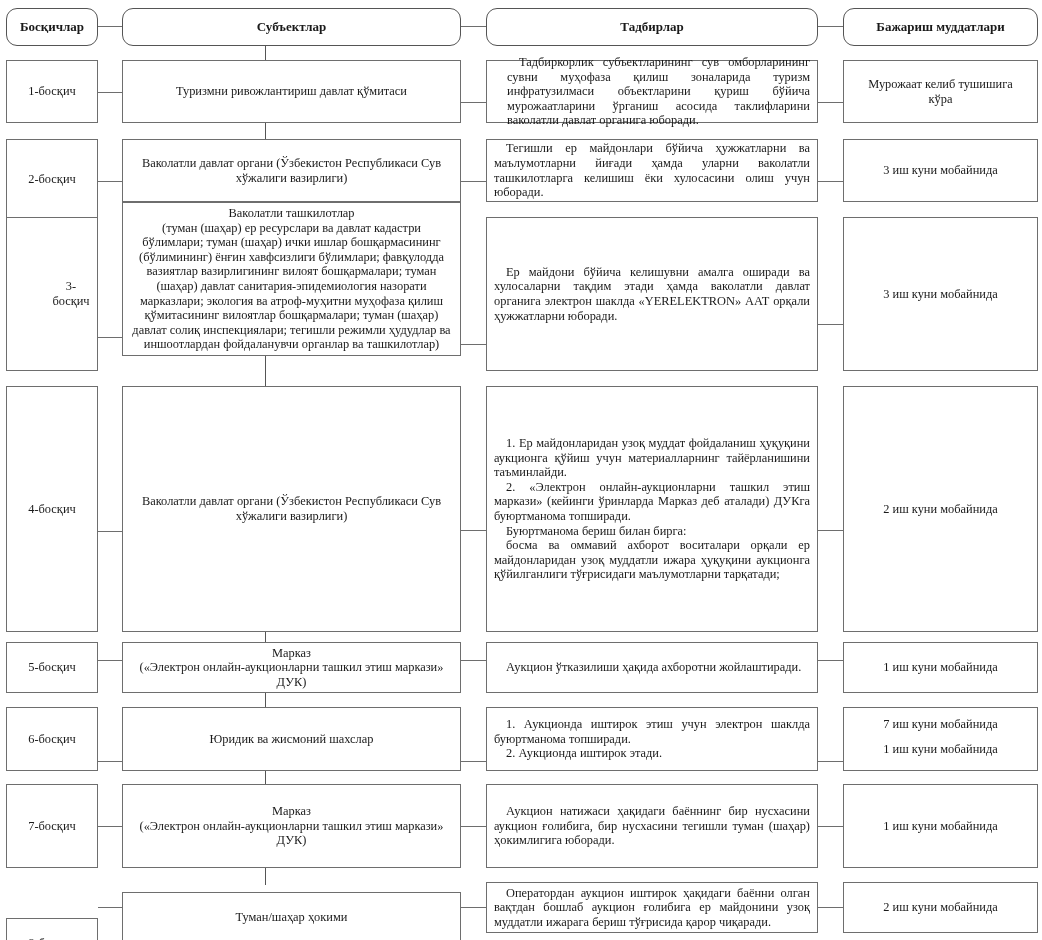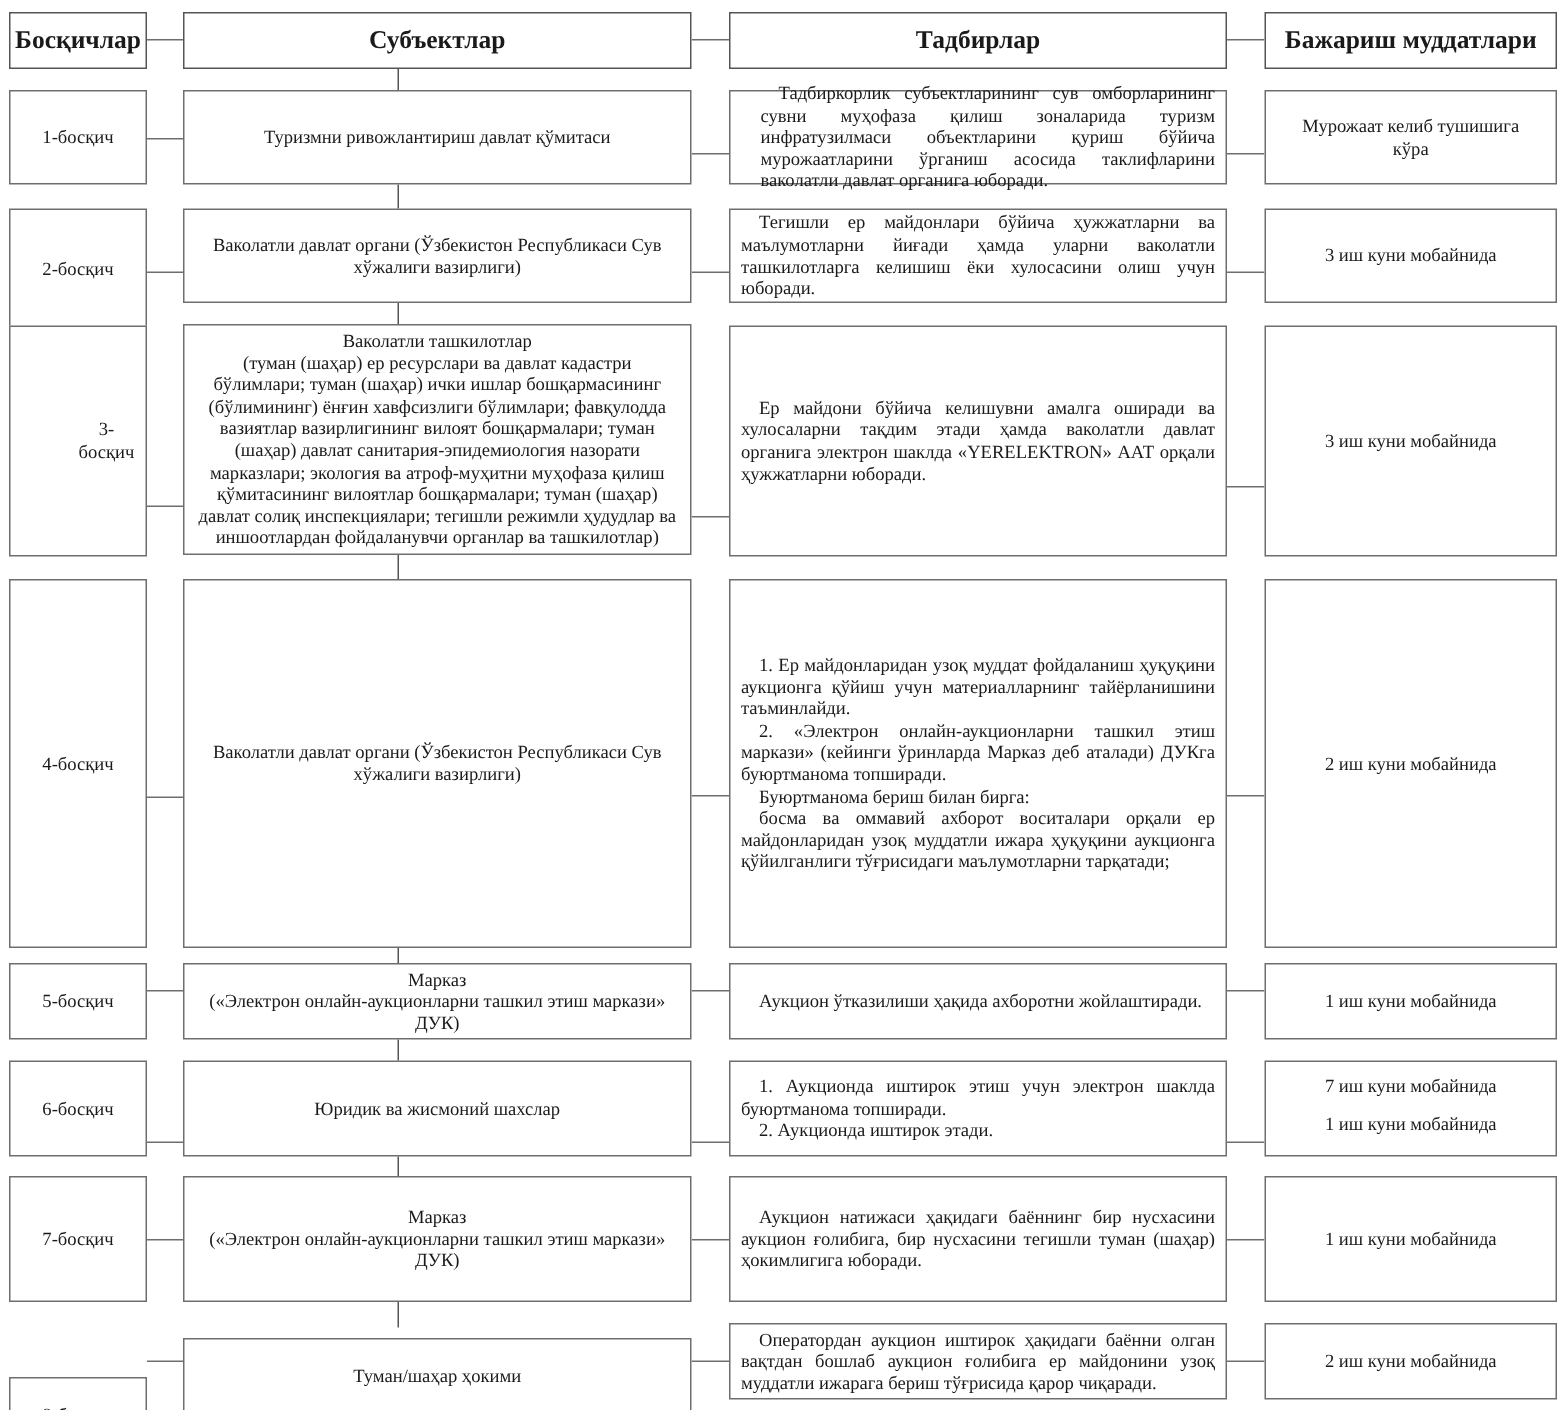--- a/index.html
+++ b/index.html
@@ -1,21 +1,21 @@
 <!DOCTYPE html>
 <html><head>
 <meta charset="utf-8">
 <style>
   html, body { margin: 0; padding: 0; background: #ffffff; }
   body { width: 1042px; height: 940px; position: relative; overflow: hidden;
          font-family: "Liberation Serif", "DejaVu Serif", serif; color: #1a1a1a; }
   .box { position: absolute; box-sizing: border-box; border: 1.3px solid #6e6e6e; background: #fff;
          display: flex; align-items: center; justify-content: center; text-align: center;
          font-size: 12.4px; line-height: 14.6px; padding: 2px 6px; }
-  .box.hdr { font-weight: bold; font-size: 17px; border-color: #555; }
+  .box.hdr { font-weight: bold; font-size: 13px; border-color: #555; border-radius: 11px; }
   .box.act { justify-content: flex-start; text-align: justify; text-align-last: left; padding: 3px 7px; }
   .box.act .txt { width: 100%; }
   .box.act .txt p { margin: 0; text-indent: 12px; }
   .hl { position: absolute; height: 0; border-top: 1.3px solid #6e6e6e; }
   .vl { position: absolute; width: 0; border-left: 1.3px solid #555; }
   .c1 { left: 6px; width: 92px; }
   .c2 { left: 122px; width: 339px; }
   .c3 { left: 486px; width: 332px; }
   .c4 { left: 843px; width: 195px; }
 </style>
@@ -99,21 +99,21 @@
       <p>Тегишли ер майдонлари бўйича ҳужжатларни ва маълумотларни йиғади ҳамда уларни ваколатли ташкилотларга келишиш ёки хулосасини олиш учун юборади.</p>
     </div>
 </div>
 <div class="box c4" style="top:139px; height:63px;">
   <span>3 иш куни мобайнида</span>
 </div>
 
 <div class="box c1" style="top:217px; height:154px;padding-left:44px;">
   <span>3-босқич</span>
 </div>
-<div class="box c2" style="top:216px; height:154px; flex-direction:column; padding:1px 8px;">
+<div class="box c2" style="top:202px; height:154px; flex-direction:column; padding:1px 8px;">
   <span>Ваколатли ташкилотлар</span>
   <span>(туман (шаҳар) ер ресурслари ва давлат кадастри бўлимлари; туман (шаҳар) ички ишлар бошқармасининг (бўлимининг) ёнғин хавфсизлиги бўлимлари; фавқулодда вазиятлар вазирлигининг вилоят бошқармалари; туман (шаҳар) давлат санитария-эпидемиология назорати марказлари; экология ва атроф-муҳитни муҳофаза қилиш қўмитасининг вилоятлар бошқармалари; туман (шаҳар) давлат солиқ инспекциялари; тегишли режимли ҳудудлар ва иншоотлардан фойдаланувчи органлар ва ташкилотлар)</span>
 </div>
 <div class="box act c3" style="top:217px; height:154px;">
   <div class="txt">
       <p>Ер майдони бўйича келишувни амалга оширади ва хулосаларни тақдим этади ҳамда ваколатли давлат органига электрон шаклда «YERELEKTRON» ААТ орқали ҳужжатларни юборади.</p>
     </div>
 </div>
 <div class="box c4" style="top:217px; height:154px;">
   <span>3 иш куни мобайнида</span>

